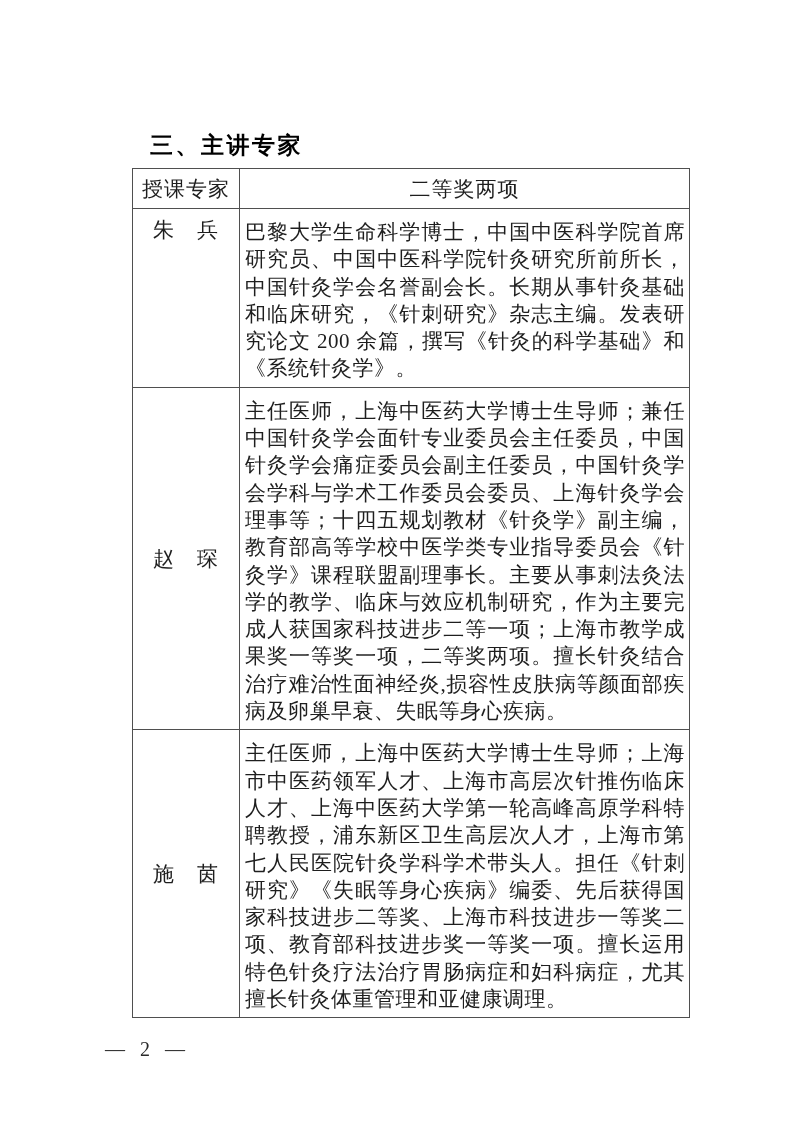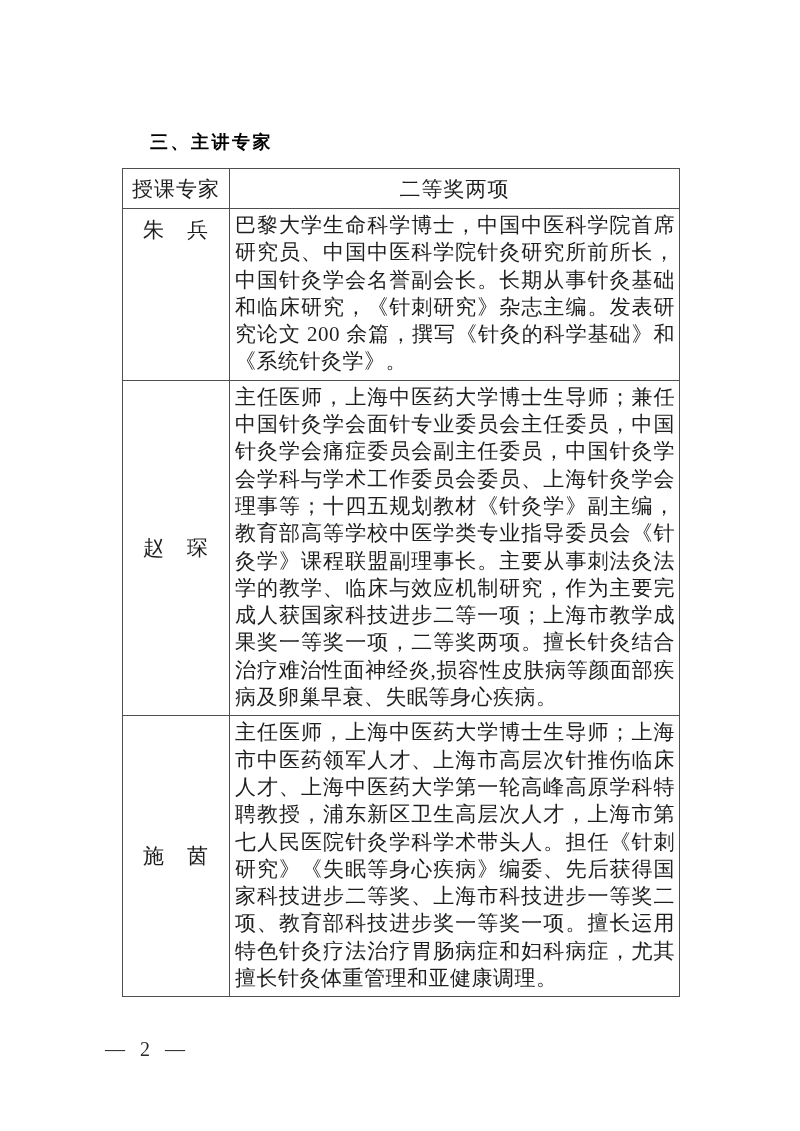--- a/index.html
+++ b/index.html
@@ -15,28 +15,28 @@
     font-family: "Liberation Serif", "DejaVu Serif", serif;
     color: #1e1e1e;
     overflow: hidden;
   }
   .section-title {
     position: absolute;
     left: 150px;
     top: 130px;
     font-family: "Liberation Sans", "DejaVu Sans", sans-serif;
     font-weight: bold;
-    font-size: 18px;
+    font-size: 23px;
     letter-spacing: 2.5px;
     color: #000000;
     white-space: nowrap;
   }
   table.experts {
     position: absolute;
-    left: 122px;
+    left: 132px;
     top: 168px;
     width: 557px;
     border-collapse: collapse;
     table-layout: fixed;
   }
   table.experts col.c-name { width: 107px; }
   table.experts col.c-bio  { width: 450px; }
   table.experts th,
   table.experts td {
     border: 1.5px solid #4f4f4f;
@@ -61,21 +61,21 @@
   tr.row-top td.name-cell {
     vertical-align: top;
     padding-top: 7px;
   }
   td.bio-cell {
     font-size: 21px;
     line-height: 27.3px;
     letter-spacing: 0.5px;
     text-align: justify;
     vertical-align: top;
-    padding: 3px 4px 4px 5px;
+    padding: 10px 4px 4px 5px;
     color: #1e1e1e;
   }
   tr.row-1 { height: 162px; }
   tr.row-2 { height: 335px; }
   tr.row-3 { height: 268px; }
   .page-number {
     position: absolute;
     left: 105px;
     top: 1038px;
     font-size: 20px;

